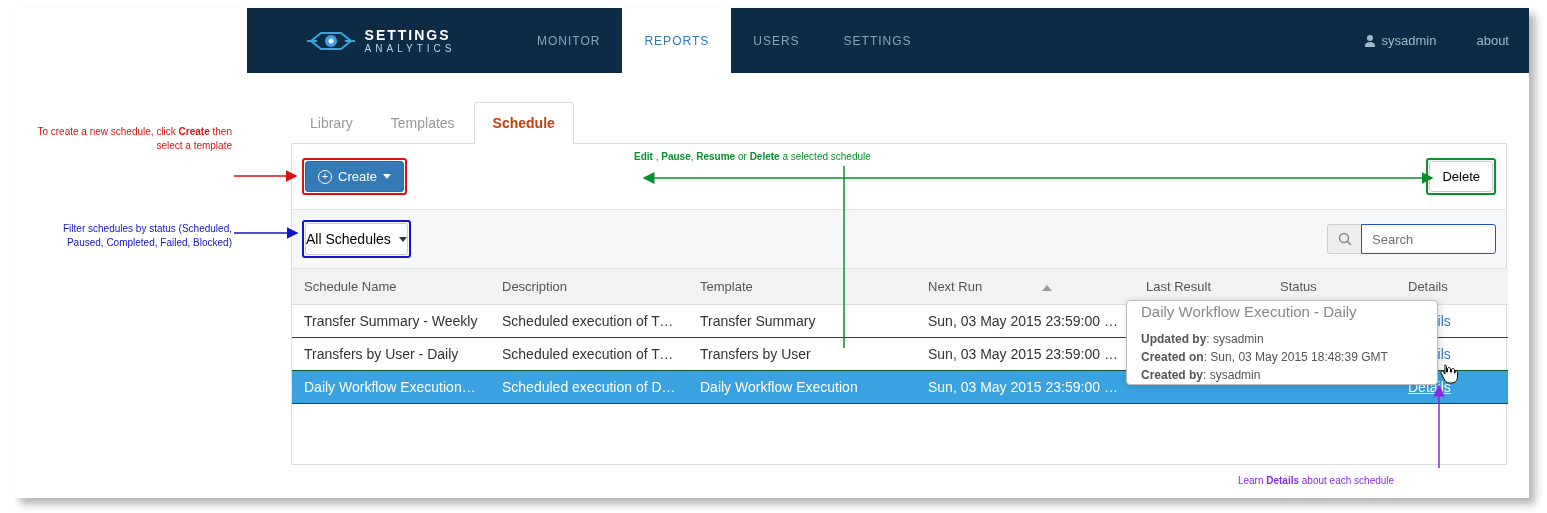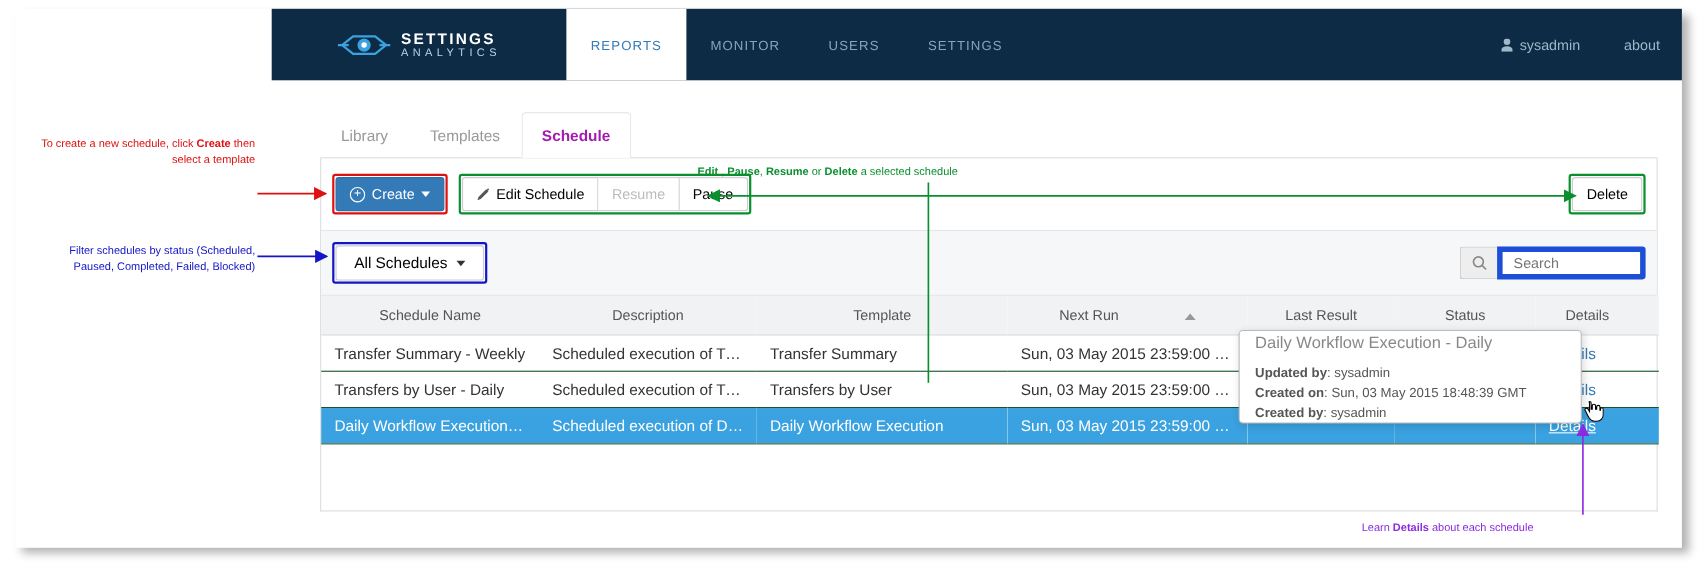--- a/index.html
+++ b/index.html
@@ -83,21 +83,21 @@
   .subtab {
     padding: 12px 18px;
     color: #999;
     font-size: 14px;
     cursor: pointer;
     position: relative;
     top: 1px;
     border: 1px solid transparent;
   }
   .subtab.active {
-    color: #a21caf;
+    color: #c2410c;
     font-weight: bold;
     border: 1px solid #ddd;
     border-bottom: 1px solid #fff;
     border-radius: 4px 4px 0 0;
     background: #fff;
   }
   
   .main-panel {
     margin-left: 277px;
     width: 1216px;
@@ -142,55 +142,55 @@
     border-top: 1px solid #e5e5e5;
     border-bottom: 1px solid #e5e5e5;
     padding: 10px 10px;
     display: flex;
     align-items: center;
   }
   .filter-box-wrap { border: 2px solid #1414c8; padding: 1px; border-radius: 3px; }
   .filter-btn {
     border: 1px solid #ccc;
     background: #fff;
-    padding: 7px 16px;
+    padding: 7px 0;
     font-size: 14px;
     border-radius: 3px;
     display: inline-flex;
     align-items: center;
     gap: 8px;
     cursor: pointer;
   }
   .search-wrap {
     margin-left: auto;
     display: flex;
   }
   .search-btn {
     border: 1px solid #ccc; border-right: none;
     background: #eee; width: 34px; height: 30px;
     display:flex; align-items:center; justify-content:center;
     border-radius: 3px 0 0 3px;
     color:#888;
   }
   .search-input {
-    border: 5px solid #1d4ed8;
+    border: 1px solid #1d4ed8;
     height: 30px; width: 135px;
     padding: 0 10px;
     font-size: 13px;
     border-radius: 0 3px 3px 0;
   }
   
   table.grid {
     width: 100%;
     border-collapse: collapse;
     table-layout: fixed;
   }
   table.grid th {
     background: #f0f2f3;
-    text-align: center;
+    text-align: left;
     font-weight: normal;
     color: #555;
     padding: 10px 12px;
     font-size: 13px;
     border-bottom: 1px solid #ddd;
     white-space: nowrap;
   }
   table.grid td {
     padding: 8px 12px;
     border-bottom: 1px solid #14532d;
@@ -278,22 +278,22 @@
           <line x1="0" y1="17" x2="10" y2="17"></line>
           <line x1="38" y1="17" x2="48" y2="17"></line>
         </g>
       </svg>
       <div class="logo-text">
         <div class="line1">SETTINGS</div>
         <div class="line2">ANALYTICS</div>
       </div>
     </div>
     <div class="nav-main">
+      <div class="nav-tab">MONITOR</div>
       <div class="nav-tab active">REPORTS</div>
-      <div class="nav-tab">MONITOR</div>
       <div class="nav-tab">USERS</div>
       <div class="nav-tab">SETTINGS</div>
       <div class="nav-right">
         <div class="nav-user">
           <svg width="12" height="12" viewBox="0 0 12 12">
               <path fill="#9fb8ca" d="M6 6a3 3 0 100-6 3 3 0 000 6zm0 1c-3 0-5 1.5-5 3v2h10v-2c0-1.5-2-3-5-3z"></path>
             </svg>
           <span>sysadmin</span>
         </div>
         <div class="nav-about">about</div>
@@ -309,32 +309,20 @@
 
   <div class="main-panel">
 
     <div class="toolbar">
       <span class="create-box">
         <button class="btn primary">
           <span class="plus-circle">+</span>
           <span>Create</span>
           <span class="caret-down"></span>
         </button>
-      </span>
-      <span class="edit-box-wrap">
-        <span class="btn-group">
-          <button class="btn">
-            <svg class="pencil" viewBox="0 0 12 12">
-                <path fill="#555" d="M1 11l1-3 7-7 2 2-7 7-3 1zm8.5-9.5l1 1 .8-.8a.7.7 0 000-1l0 0a.7.7 0 00-1 0l-.8.8z"></path>
-              </svg>
-            <span>Edit Schedule</span>
-          </button>
-          <button class="btn disabled">Resume</button>
-          <button class="btn">Pause</button>
-        </span>
       </span>
       <span class="delete-box-wrap">
         <button class="btn">Delete</button>
       </span>
     </div>
 
     <div class="filter-row">
       <span class="filter-box-wrap">
         <button class="filter-btn">
           <span>All Schedules</span>

